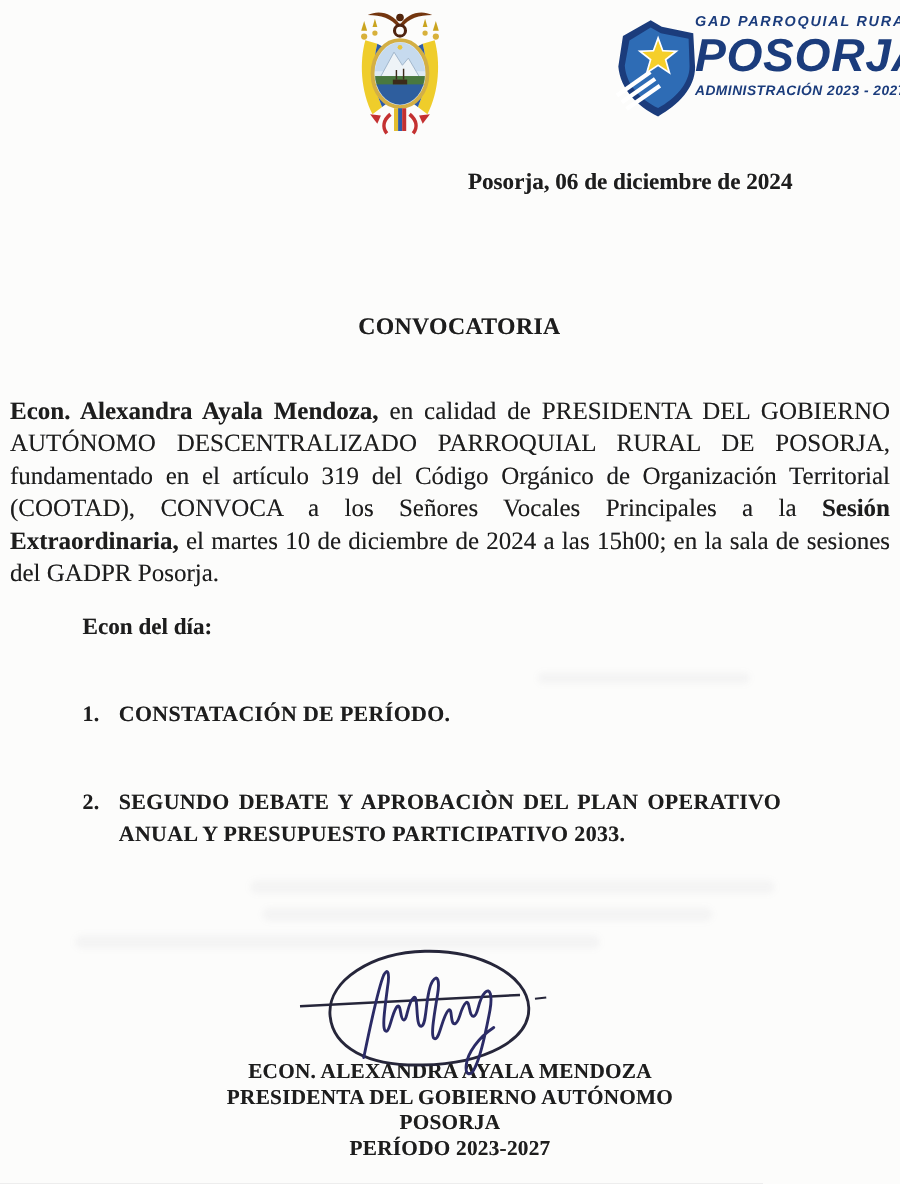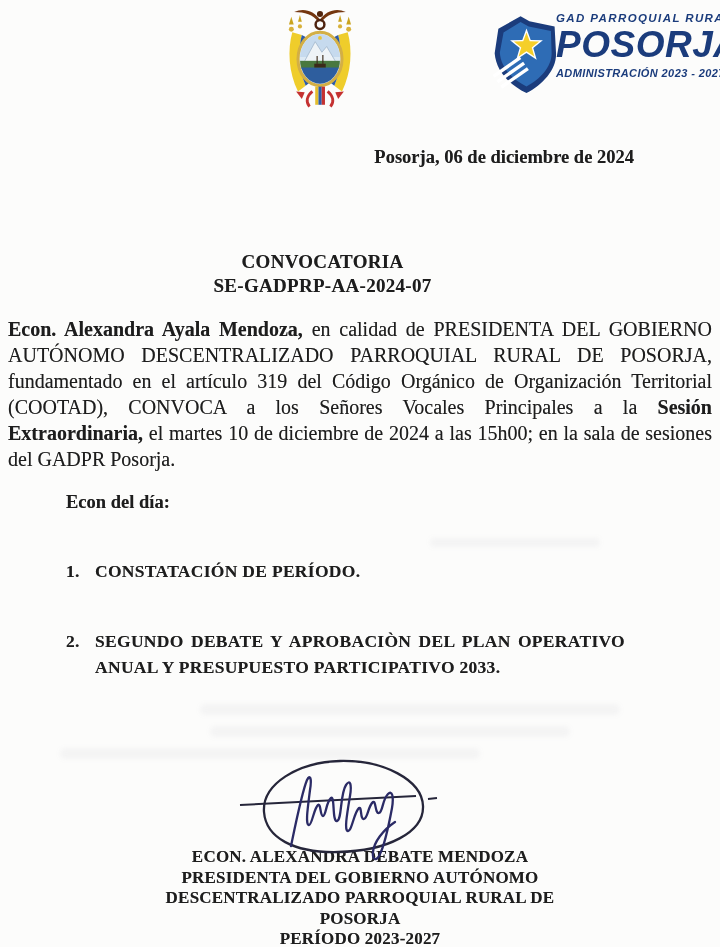--- a/index.html
+++ b/index.html
@@ -25,27 +25,28 @@
     font-style:italic;font-weight:bold;
     color:var(--logo-navy,#1b3c7c);
     text-align:right;text-shadow:none;
   }
   .logo-tagline{font-size:11.5px;letter-spacing:1.4px;white-space:nowrap;}
   .logo-name{font-size:37px;letter-spacing:.5px;line-height:40px;margin-top:1px;white-space:nowrap;}
   .logo-subtitle{font-size:11px;letter-spacing:.4px;margin-top:2px;white-space:nowrap;}
 
   
   .date-line{
-    position:absolute;top:147px;left:0;right:86px;
+    position:absolute;top:136px;left:0;right:86px;
     text-align:right;font-weight:bold;font-size:18.5px;
   }
   .title-block{
     position:absolute;top:250px;left:0;width:645px;
     text-align:center;font-weight:bold;font-size:19px;line-height:24px;
     letter-spacing:.3px;
+    padding-left:45px;
   }
   .body-par{
     position:absolute;top:316px;left:8px;right:8px;margin:0;
     font-size:20px;line-height:26px;text-align:justify;
   }
   .agenda-heading{
     position:absolute;top:492px;left:66px;
     font-weight:bold;font-size:18.5px;
   }
   .agenda-item{
@@ -155,21 +156,20 @@
       <div class="logo-tagline">GAD PARROQUIAL RURAL</div>
       <div class="logo-name">POSORJA</div>
       <div class="logo-subtitle">ADMINISTRACIÓN 2023 - 2027</div>
     </div>
   </div>
 
   <div class="date-line">Posorja, 06 de diciembre de 2024</div>
 
   <div class="title-block">
     <div>CONVOCATORIA</div>
-    <div>SE-GADPRP-AA-2024-07</div>
   </div>
 
   <p class="body-par" id="body-par"><span class="b">Econ. Alexandra Ayala Mendoza,</span><span> en calidad de PRESIDENTA DEL GOBIERNO AUTÓNOMO DESCENTRALIZADO PARROQUIAL RURAL DE POSORJA, fundamentado en el artículo 319 del Código Orgánico de Organización Territorial (COOTAD), CONVOCA a los Señores Vocales Principales a la </span><span class="b">Sesión Extraordinaria,</span><span> el martes 10 de diciembre de 2024 a las 15h00; en la sala de sesiones del GADPR Posorja.</span></p>
 
   <div class="agenda-heading">Econ del día:</div>
   <div id="agenda-list">
       <div class="agenda-item item-0">
         <span class="num">1.</span>
         <span class="txt">CONSTATACIÓN DE PERÍODO.</span>
       </div>
@@ -185,20 +185,19 @@
   <div class="ghost g4"></div>
 
   <svg class="signature" viewBox="0 0 212 118" aria-hidden="true">
     <path d="M28,62 C26,34 62,12 104,11 C148,10 186,30 187,56 C188,82 152,101 102,102 C58,103 30,88 28,62 Z" fill="none" stroke="#26263a" stroke-width="2.3"></path>
     <path d="M4,55 L180,46" fill="none" stroke="#26263a" stroke-width="2"></path>
     <path d="M192,49 L201,48" fill="none" stroke="#26263a" stroke-width="1.8"></path>
     <path class="s-ink" d="M55,96 C60,72 66,42 71,30 C74,24 76,28 74,40 C72,56 69,75 73,75 C76,75 78,58 82,55 C85,53 84,66 87,66 C90,66 90,52 95,48 C99,45 96,72 101,71 C106,70 104,44 110,35 C114,29 116,34 114,46 C111,64 108,81 112,81 C116,81 118,62 123,58 C126,56 124,70 128,69 C132,68 132,56 137,52 C140,50 139,64 143,63 C147,62 146,50 152,44 C156,40 158,46 156,58 C153,74 149,94 144,104 C141,111 136,111 137,102 C138,92 147,80 159,72" fill="none" stroke-width="2.3" stroke-linecap="round"></path>
   </svg>
 
   <div class="sig-block" id="sig-block">
-      <div>ECON. ALEXANDRA DEBATE MENDOZA</div>
+      <div>ECON. ALEXANDRA AYALA MENDOZA</div>
       <div>PRESIDENTA DEL GOBIERNO AUTÓNOMO</div>
-      <div>DESCENTRALIZADO PARROQUIAL RURAL DE</div>
       <div>POSORJA</div>
       <div>PERÍODO 2023-2027</div>
     </div>
 
 </div>
 
 </body></html>

